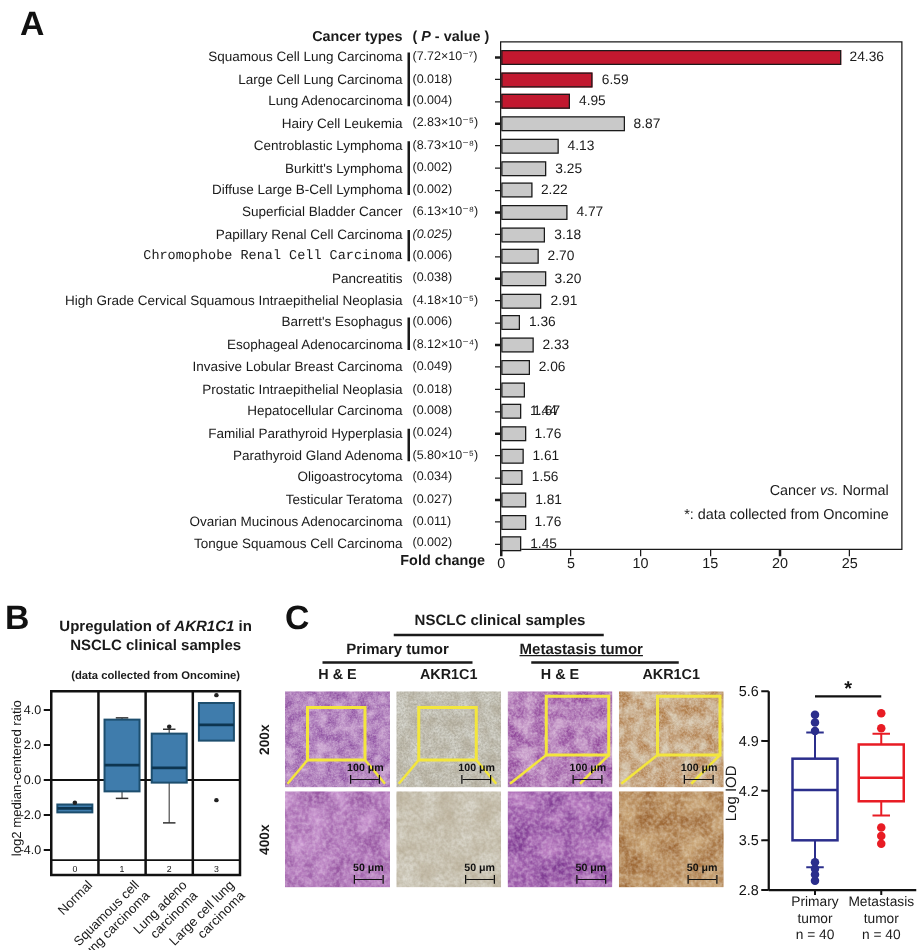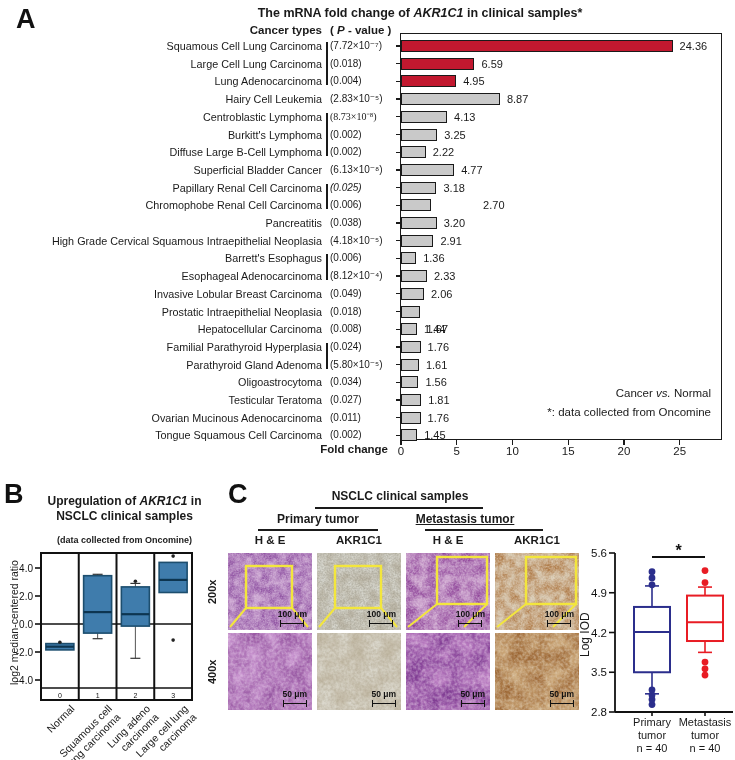--- a/index.html
+++ b/index.html
@@ -45,23 +45,20 @@
   #vec{position:absolute;left:0;top:0;pointer-events:none;}
   .it{font-style:italic;}
 </style>
 </head>
 <body>
 
 <div class="stage">
 
   <div class="panel-letter" style="left:16px;top:4px;">A</div>
 
-  <div class="a-title">
-    <span>The mRNA fold change of </span><span class="it">AKR1C1</span><span> in clinical samples*</span>
-  </div>
 
   <div class="a-colhead" style="right:413px;">Cancer types</div>
   <div class="a-colhead" style="left:330px;">
     <span>( </span><span class="it">P</span><span> - value )</span>
   </div>
 
   <div class="a-frame"></div>
   <div id="a-rows">
       <div class="a-label" style="right: 413px; top: 38px;">Squamous Cell Lung Carcinoma</div>
       <div class="a-pval" style="left: 330px; top: 38px;">(7.72×10⁻⁷)</div>
@@ -77,21 +74,21 @@
       <div class="a-pval" style="left: 330px; top: 73.4px;">(0.004)</div>
       <div class="a-rowtick" style="left: 396px; width: 5px; top: 80.7px;"></div>
       <div class="a-bar" style="left: 401px; top: 75.4px; width: 55.1925px; background: rgb(194, 24, 47);"></div>
       <div class="a-val" style="left: 463.192px; top: 73.4px;">4.95</div>
       <div class="a-label" style="right: 413px; top: 91.1px;">Hairy Cell Leukemia</div>
       <div class="a-pval" style="left: 330px; top: 91.1px;">(2.83×10⁻⁵)</div>
       <div class="a-rowtick" style="left: 396px; width: 5px; top: 98.4px;"></div>
       <div class="a-bar" style="left: 401px; top: 93.1px; width: 98.9005px; background: rgb(201, 201, 201);"></div>
       <div class="a-val" style="left: 506.9px; top: 91.1px;">8.87</div>
       <div class="a-label" style="right: 413px; top: 108.8px;">Centroblastic Lymphoma</div>
-      <div class="a-pval" style="left: 330px; top: 108.8px; font-family: Liberation Serif, serif;">(8.73×10⁻⁸)</div>
+      <div class="a-pval" style="left: 330px; top: 108.8px;">(8.73×10⁻⁸)</div>
       <div class="a-rowtick" style="left: 396px; width: 5px; top: 116.1px;"></div>
       <div class="a-bar" style="left: 401px; top: 110.8px; width: 46.0495px; background: rgb(201, 201, 201);"></div>
       <div class="a-val" style="left: 454.05px; top: 108.8px;">4.13</div>
       <div class="a-label" style="right: 413px; top: 126.5px;">Burkitt's Lymphoma</div>
       <div class="a-pval" style="left: 330px; top: 126.5px;">(0.002)</div>
       <div class="a-rowtick" style="left: 396px; width: 5px; top: 133.8px;"></div>
       <div class="a-bar" style="left: 401px; top: 128.5px; width: 36.2375px; background: rgb(201, 201, 201);"></div>
       <div class="a-val" style="left: 444.238px; top: 126.5px;">3.25</div>
       <div class="a-label" style="right: 413px; top: 144.2px;">Diffuse Large B-Cell Lymphoma</div>
       <div class="a-pval" style="left: 330px; top: 144.2px;">(0.002)</div>
@@ -101,25 +98,25 @@
       <div class="a-label" style="right: 413px; top: 161.9px;">Superficial Bladder Cancer</div>
       <div class="a-pval" style="left: 330px; top: 161.9px;">(6.13×10⁻⁸)</div>
       <div class="a-rowtick" style="left: 396px; width: 5px; top: 169.2px;"></div>
       <div class="a-bar" style="left: 401px; top: 163.9px; width: 53.1855px; background: rgb(201, 201, 201);"></div>
       <div class="a-val" style="left: 461.185px; top: 161.9px;">4.77</div>
       <div class="a-label" style="right: 413px; top: 179.6px;">Papillary Renal Cell Carcinoma</div>
       <div class="a-pval" style="left: 330px; top: 179.6px; font-style: italic;">(0.025)</div>
       <div class="a-rowtick" style="left: 396px; width: 5px; top: 186.9px;"></div>
       <div class="a-bar" style="left: 401px; top: 181.6px; width: 35.457px; background: rgb(201, 201, 201);"></div>
       <div class="a-val" style="left: 443.457px; top: 179.6px;">3.18</div>
-      <div class="a-label" style="right: 413px; top: 197.3px;">Chromophobe Renal Cell Carcinoma</div>
+      <div class="a-label" style="right: 413px; top: 197.3px; font-family: Liberation Mono, monospace;">Chromophobe Renal Cell Carcinoma</div>
       <div class="a-pval" style="left: 330px; top: 197.3px;">(0.006)</div>
       <div class="a-rowtick" style="left: 396px; width: 5px; top: 204.6px;"></div>
       <div class="a-bar" style="left: 401px; top: 199.3px; width: 30.105px; background: rgb(201, 201, 201);"></div>
-      <div class="a-val" style="left: 438.105px; top: 197.3px; margin-left: 45px;">2.70</div>
+      <div class="a-val" style="left: 438.105px; top: 197.3px;">2.70</div>
       <div class="a-label" style="right: 413px; top: 215px;">Pancreatitis</div>
       <div class="a-pval" style="left: 330px; top: 215px;">(0.038)</div>
       <div class="a-rowtick" style="left: 396px; width: 5px; top: 222.3px;"></div>
       <div class="a-bar" style="left: 401px; top: 217px; width: 35.68px; background: rgb(201, 201, 201);"></div>
       <div class="a-val" style="left: 443.68px; top: 215px;">3.20</div>
       <div class="a-label" style="right: 413px; top: 232.7px;">High Grade Cervical Squamous Intraepithelial Neoplasia</div>
       <div class="a-pval" style="left: 330px; top: 232.7px;">(4.18×10⁻⁵)</div>
       <div class="a-rowtick" style="left: 396px; width: 5px; top: 240px;"></div>
       <div class="a-bar" style="left: 401px; top: 234.7px; width: 32.4465px; background: rgb(201, 201, 201);"></div>
       <div class="a-val" style="left: 440.447px; top: 232.7px;">2.91</div>

